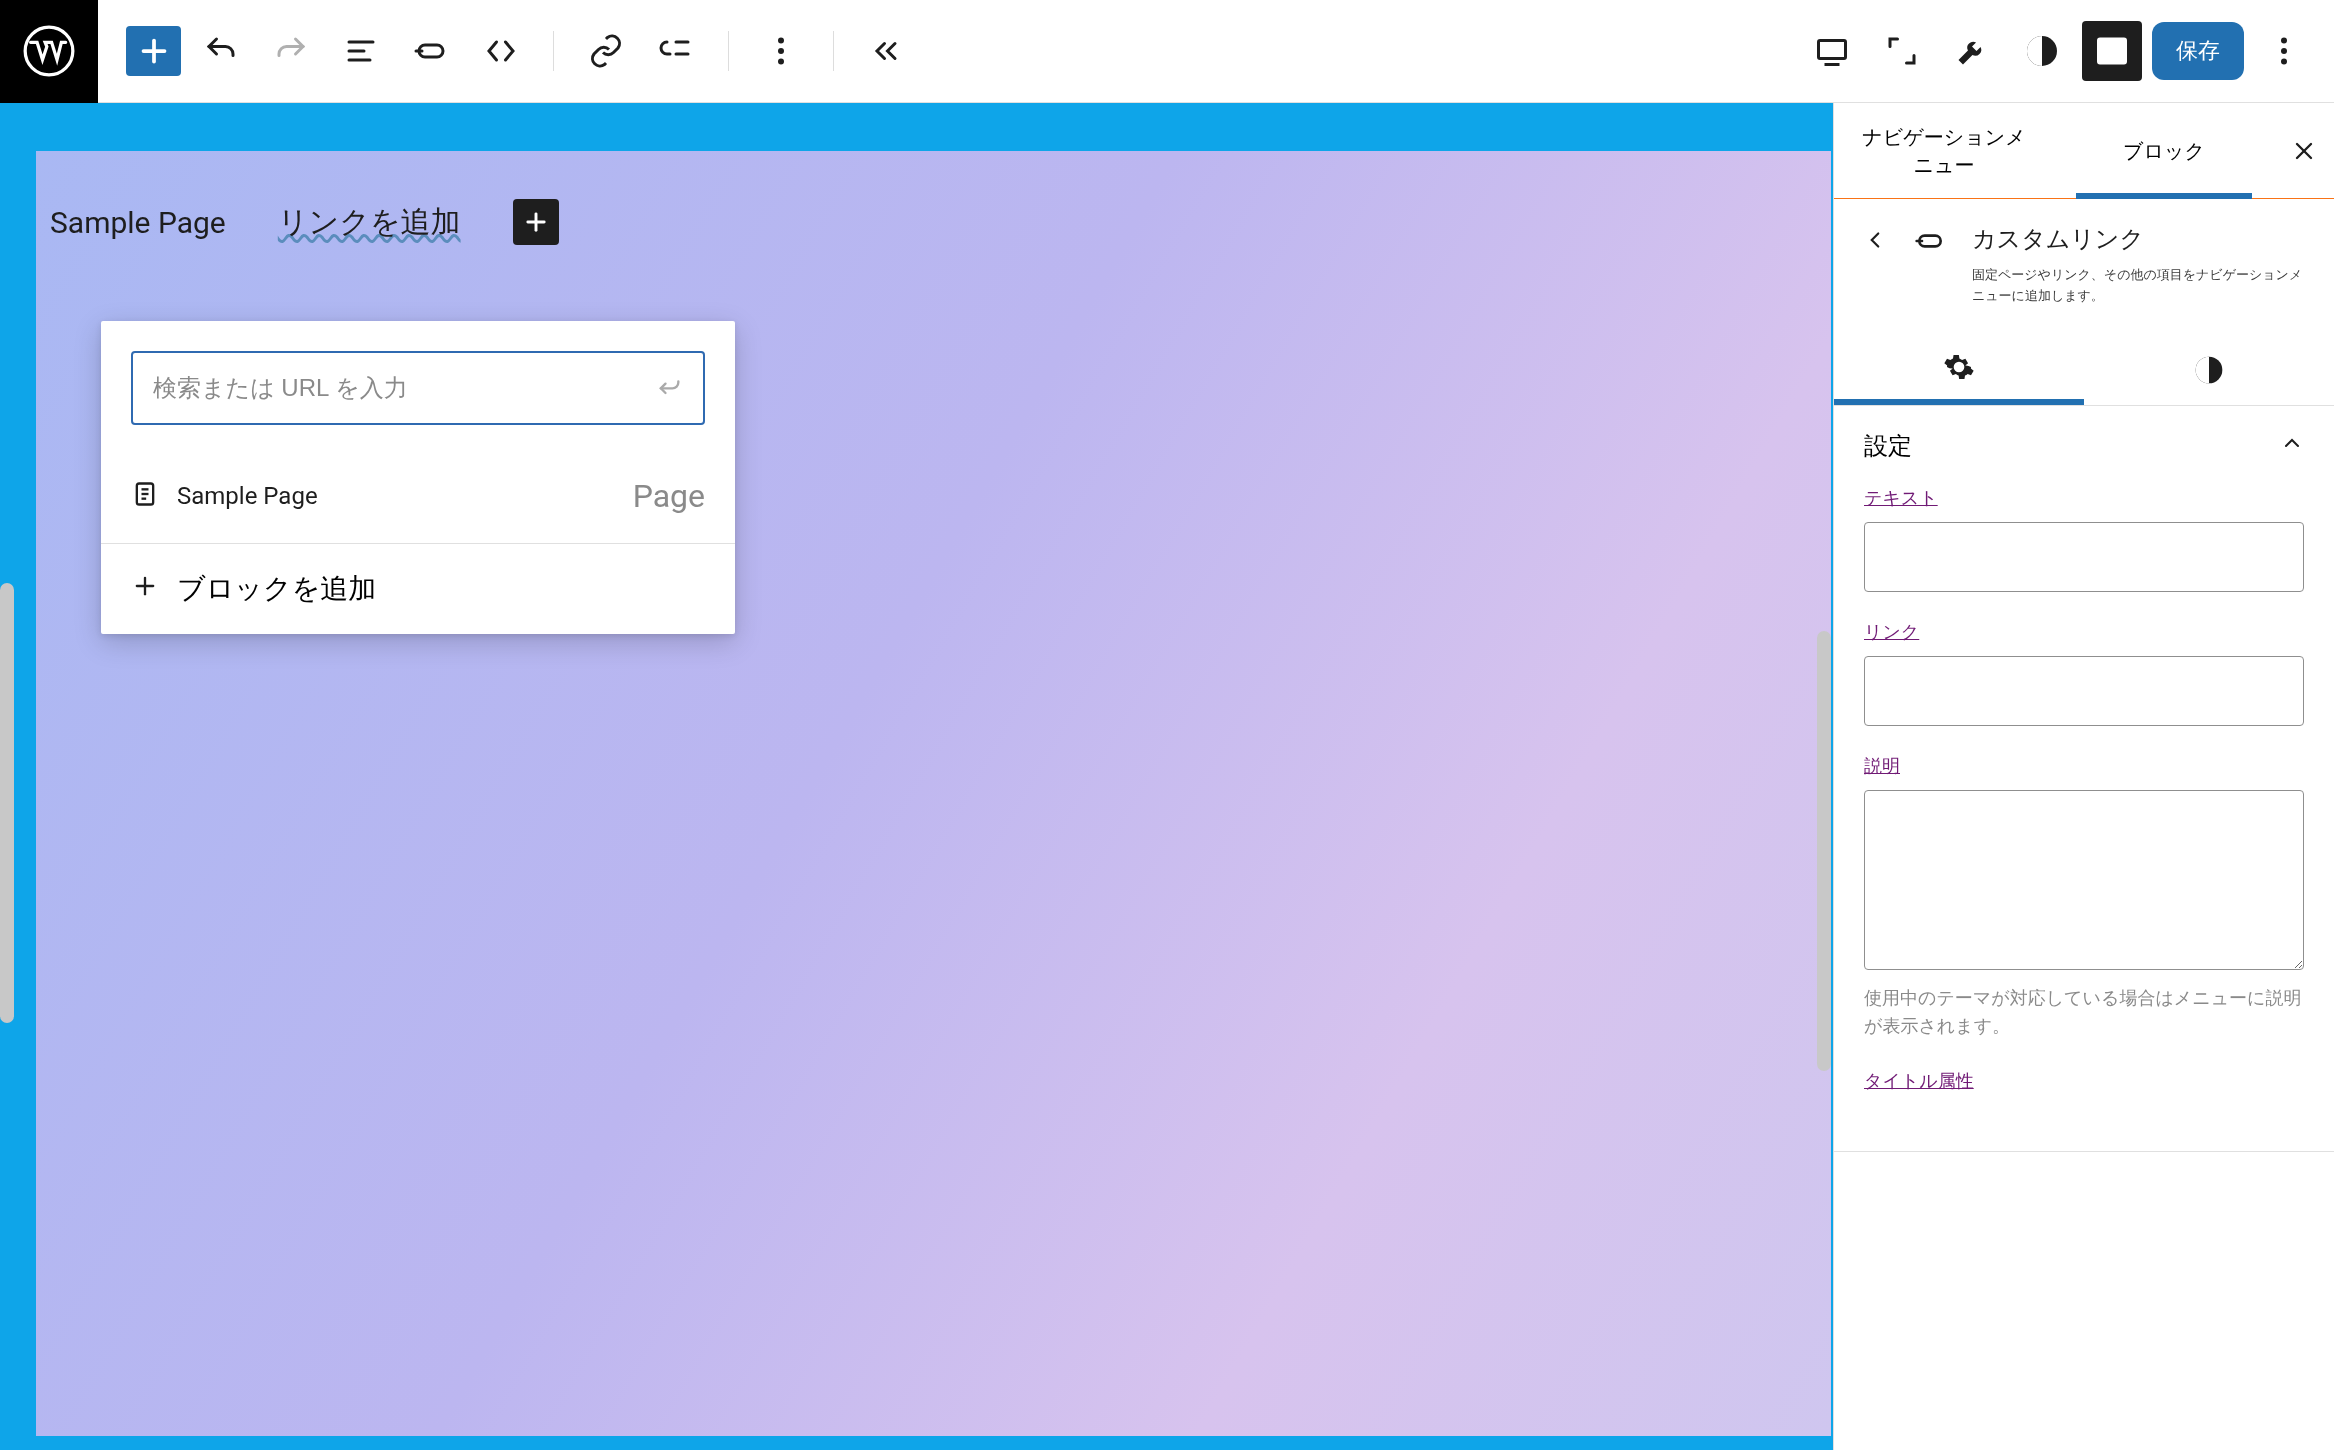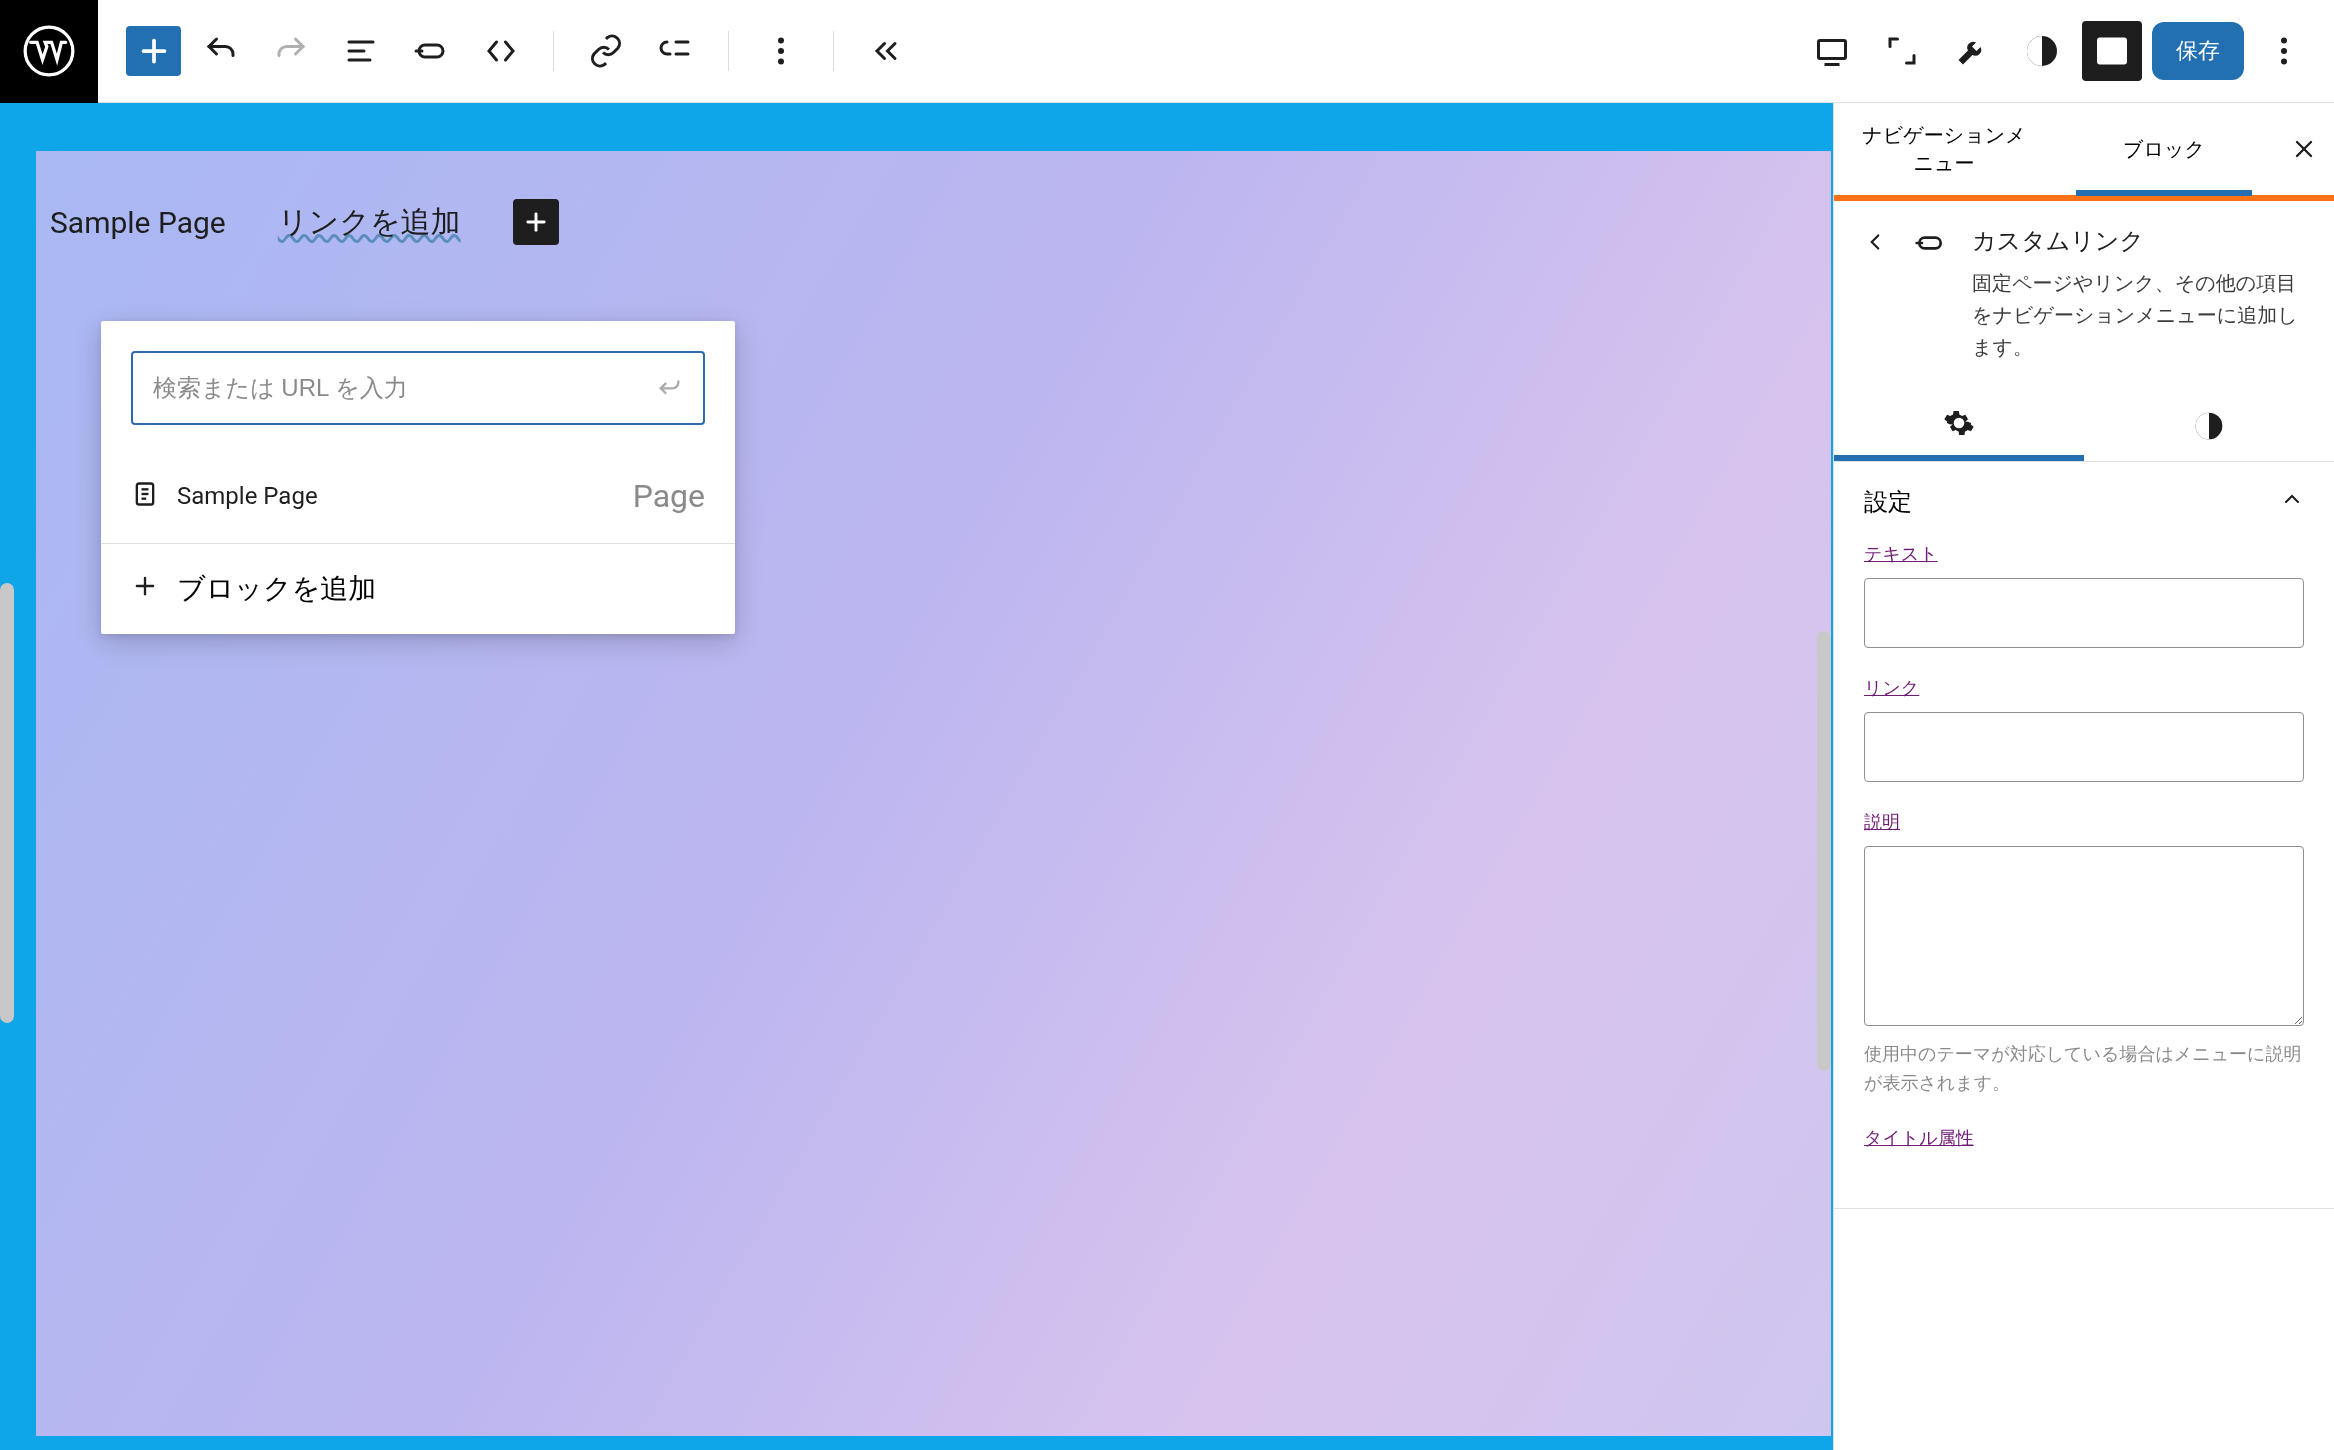--- a/index.html
+++ b/index.html
@@ -147,21 +147,21 @@
   width: 501px;
   background: #fff;
   border-left: 1px solid #e0e0e0;
   display: flex;
   flex-direction: column;
   overflow-y: auto;
 }
 .sidebar-tabs {
   display: flex;
   align-items: stretch;
-  border-bottom: 6px solid #f97316;
+  border-bottom: 1px solid #f97316;
   min-height: 96px;
 }
 .sidebar-tab {
   flex: 1;
   display: flex; align-items: center; justify-content: center;
   padding: 18px 20px;
   font-size: 20px;
   cursor: pointer;
   position: relative;
   text-align: center;
@@ -180,21 +180,21 @@
 .block-header {
   display: flex;
   align-items: flex-start;
   padding: 24px 28px 28px 28px;
   gap: 26px;
 }
 .block-header .back-arrow { margin-top: 4px; }
 .block-header .block-icon { margin-top: 2px; }
 .block-meta { flex: 1; }
 .block-meta .title { font-size: 24px; color: #1e1e1e; margin-bottom: 10px; }
-.block-meta .desc { font-size: 20px; color: #3c3c3c; line-height: 1.6; }
+.block-meta .desc { font-size: 13px; color: #3c3c3c; line-height: 1.6; }
 
 .sub-tabs {
   display: flex;
   border-bottom: 1px solid #e0e0e0;
 }
 .sub-tab {
   flex: 1;
   display: flex; align-items: center; justify-content: center;
   height: 70px;
   position: relative;

